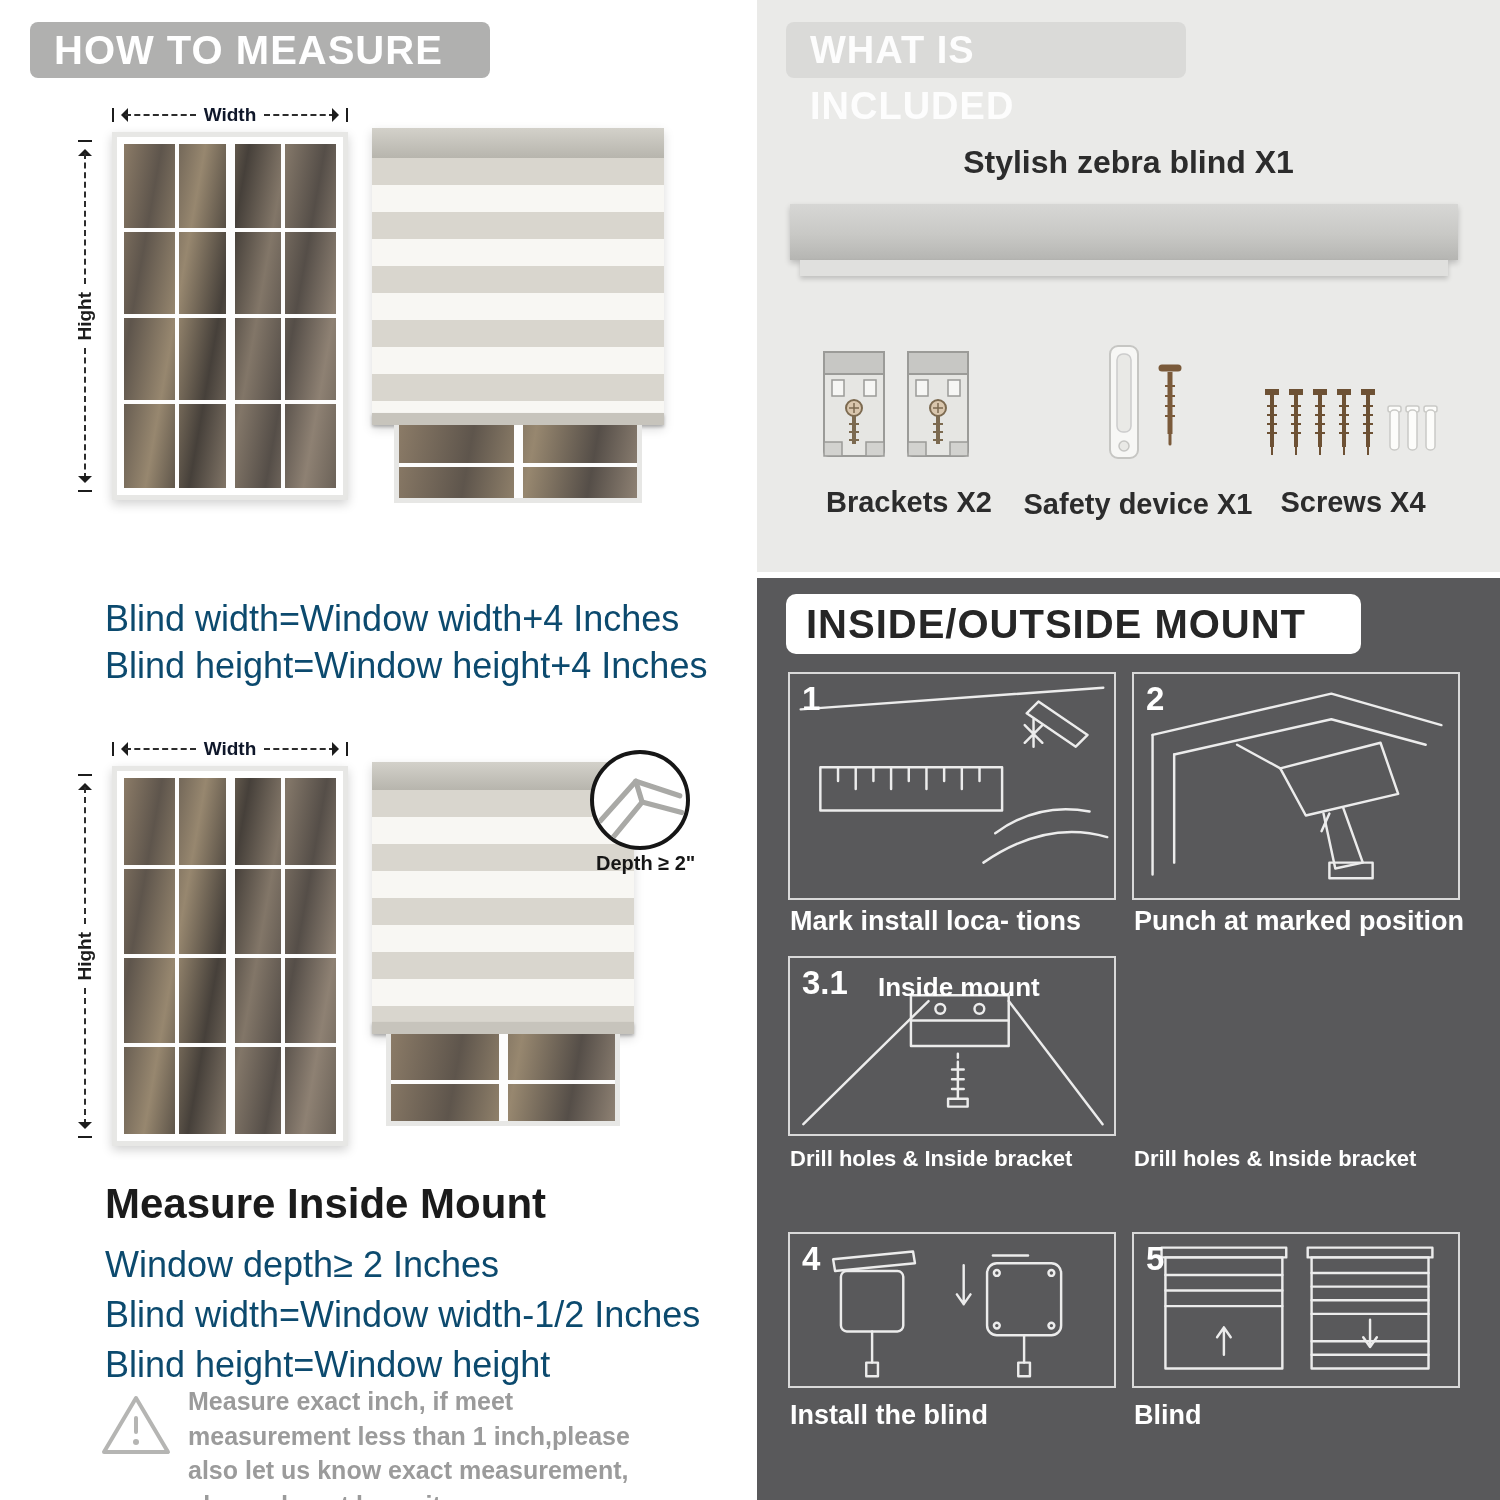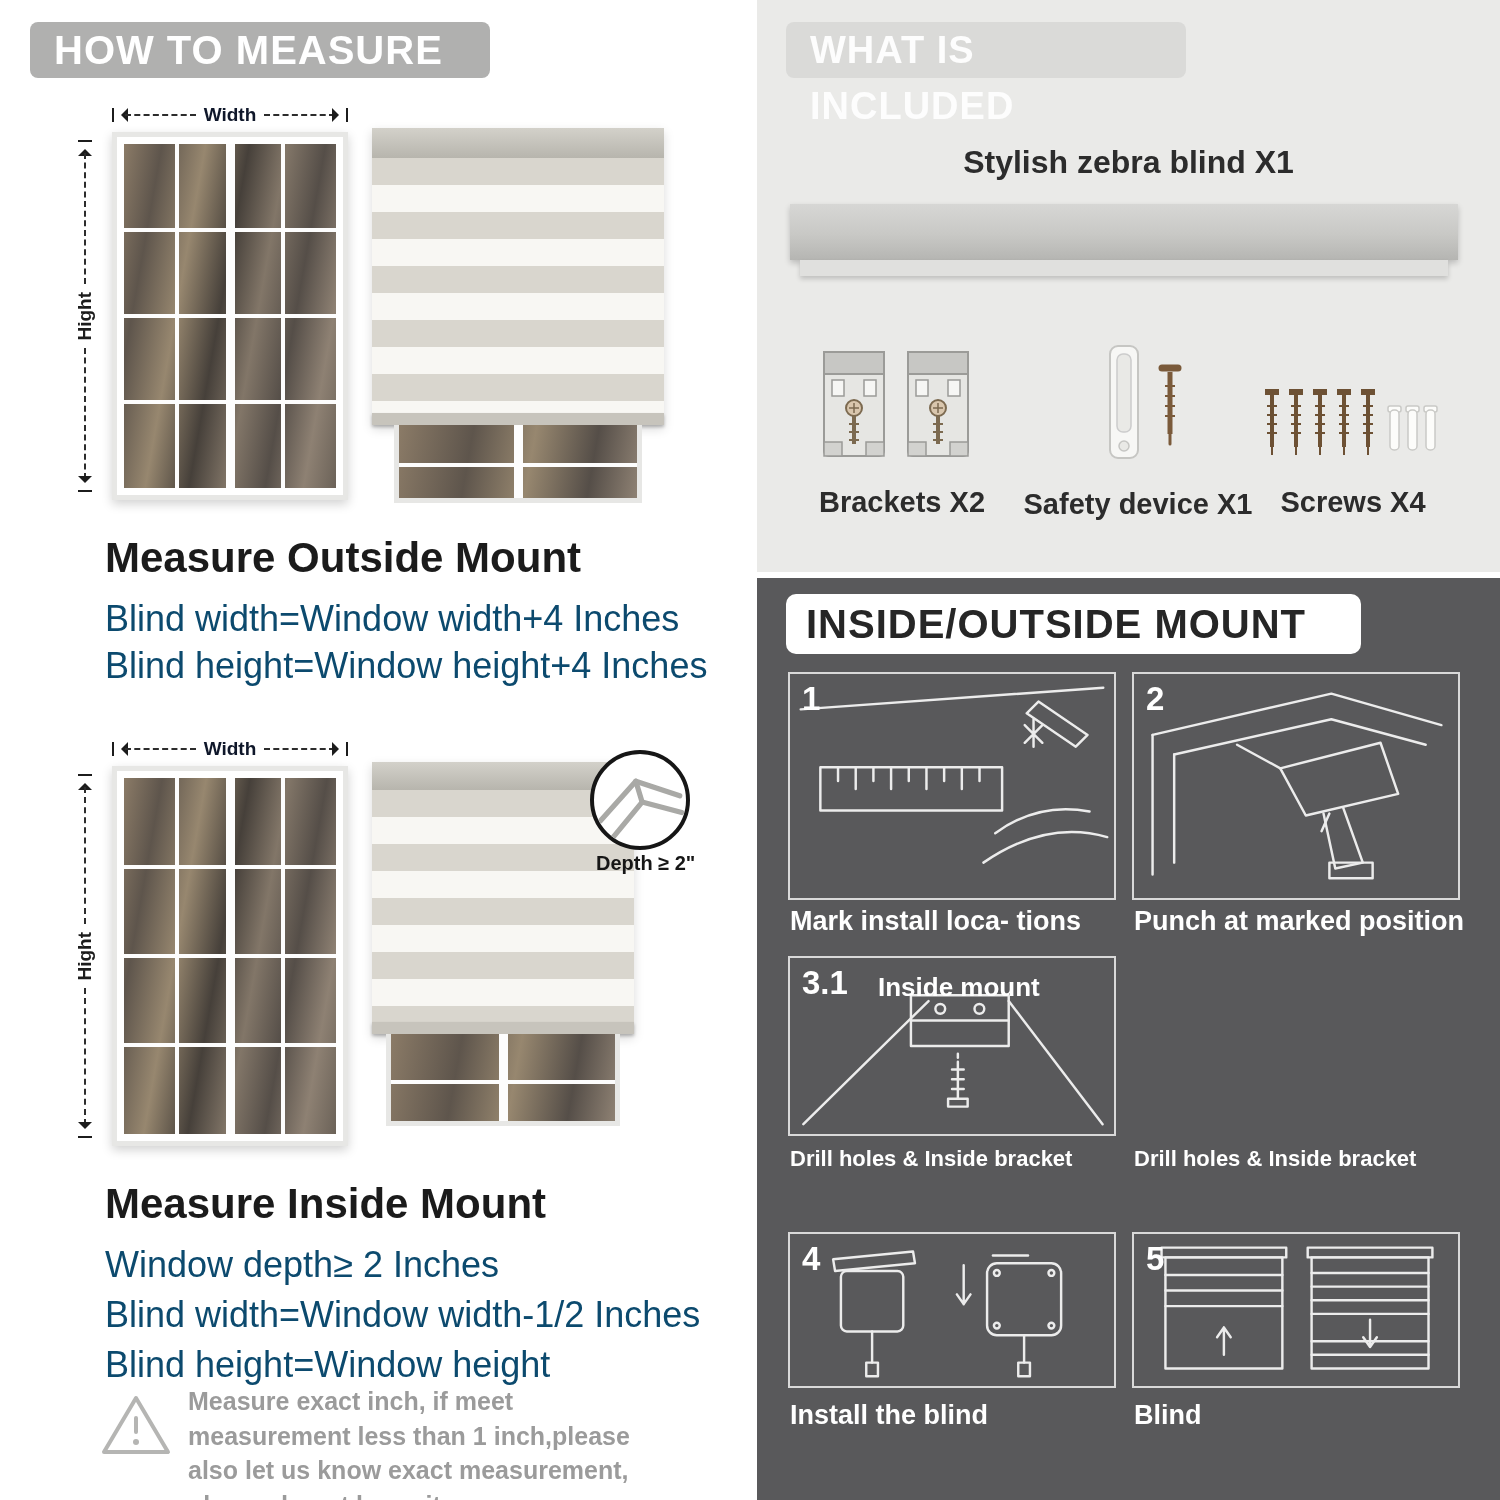--- a/index.html
+++ b/index.html
@@ -103,21 +103,20 @@
   <div class="blind" style="left:372px;top:128px;width:292px;">
     <div class="cassette"></div>
     <div class="stripes" style="height:255px;"></div>
     <div class="rail"></div>
   </div>
   <div class="miniwin" style="left:394px;top:425px;width:248px;height:78px;">
     <div class="m mv mthick" style="left:calc(50% - 4px);"></div>
     <div class="m mh" style="top:calc(55% - 2px);"></div>
   </div>
 
-  <div class="h1" style="left:105px;top:534px;">Measure Outside Mount</div>
   <div class="gline" style="left:105px;top:598px;">Blind width=Window width+4 Inches</div>
   <div class="gline" style="left:105px;top:645px;">Blind height=Window height+4 Inches</div>
 
   <div class="dim-h" style="left:112px;top:740px;width:236px;">
     <span class="tick"></span>
       <i class="ah l"></i>
       <span class="dl"></span>
     <span class="dlab">Width</span>
     <span class="dl"></span>
       <i class="ah r"></i>
@@ -253,21 +252,21 @@
     <g fill="#fcfcfa" stroke="#c9c9c6" stroke-width="1.5">
       <rect x="126" y="24" width="13" height="6" rx="2"></rect>
         <rect x="128" y="28" width="9" height="40" rx="4"></rect>
       <rect x="144" y="24" width="13" height="6" rx="2"></rect>
         <rect x="146" y="28" width="9" height="40" rx="4"></rect>
       <rect x="162" y="24" width="13" height="6" rx="2"></rect>
         <rect x="164" y="28" width="9" height="40" rx="4"></rect>
     </g>
   </svg>
 
-  <div class="inclab" style="left:812px;top:486px;width:180px;">Brackets X2</div>
+  <div class="inclab" style="left:812px;top:486px;width:180px;text-align:right;">Brackets X2</div>
   <div class="inclab" style="left:1018px;top:488px;width:240px;">Safety device X1</div>
   <div class="inclab" style="left:1268px;top:486px;width:170px;">Screws X4</div>
 
   <div class="pill-dark">INSIDE/OUTSIDE MOUNT</div>
 
   <div class="panel" style="left:788px;top:672px;width:328px;height:228px;">
     <svg class="line" viewBox="0 0 328 228">
       <g stroke="#ececec" fill="none" stroke-width="2.5" stroke-linecap="round" stroke-linejoin="round">
         <path d="M10 36 L318 14"></path>
         <rect x="30" y="95" width="185" height="44"></rect>

